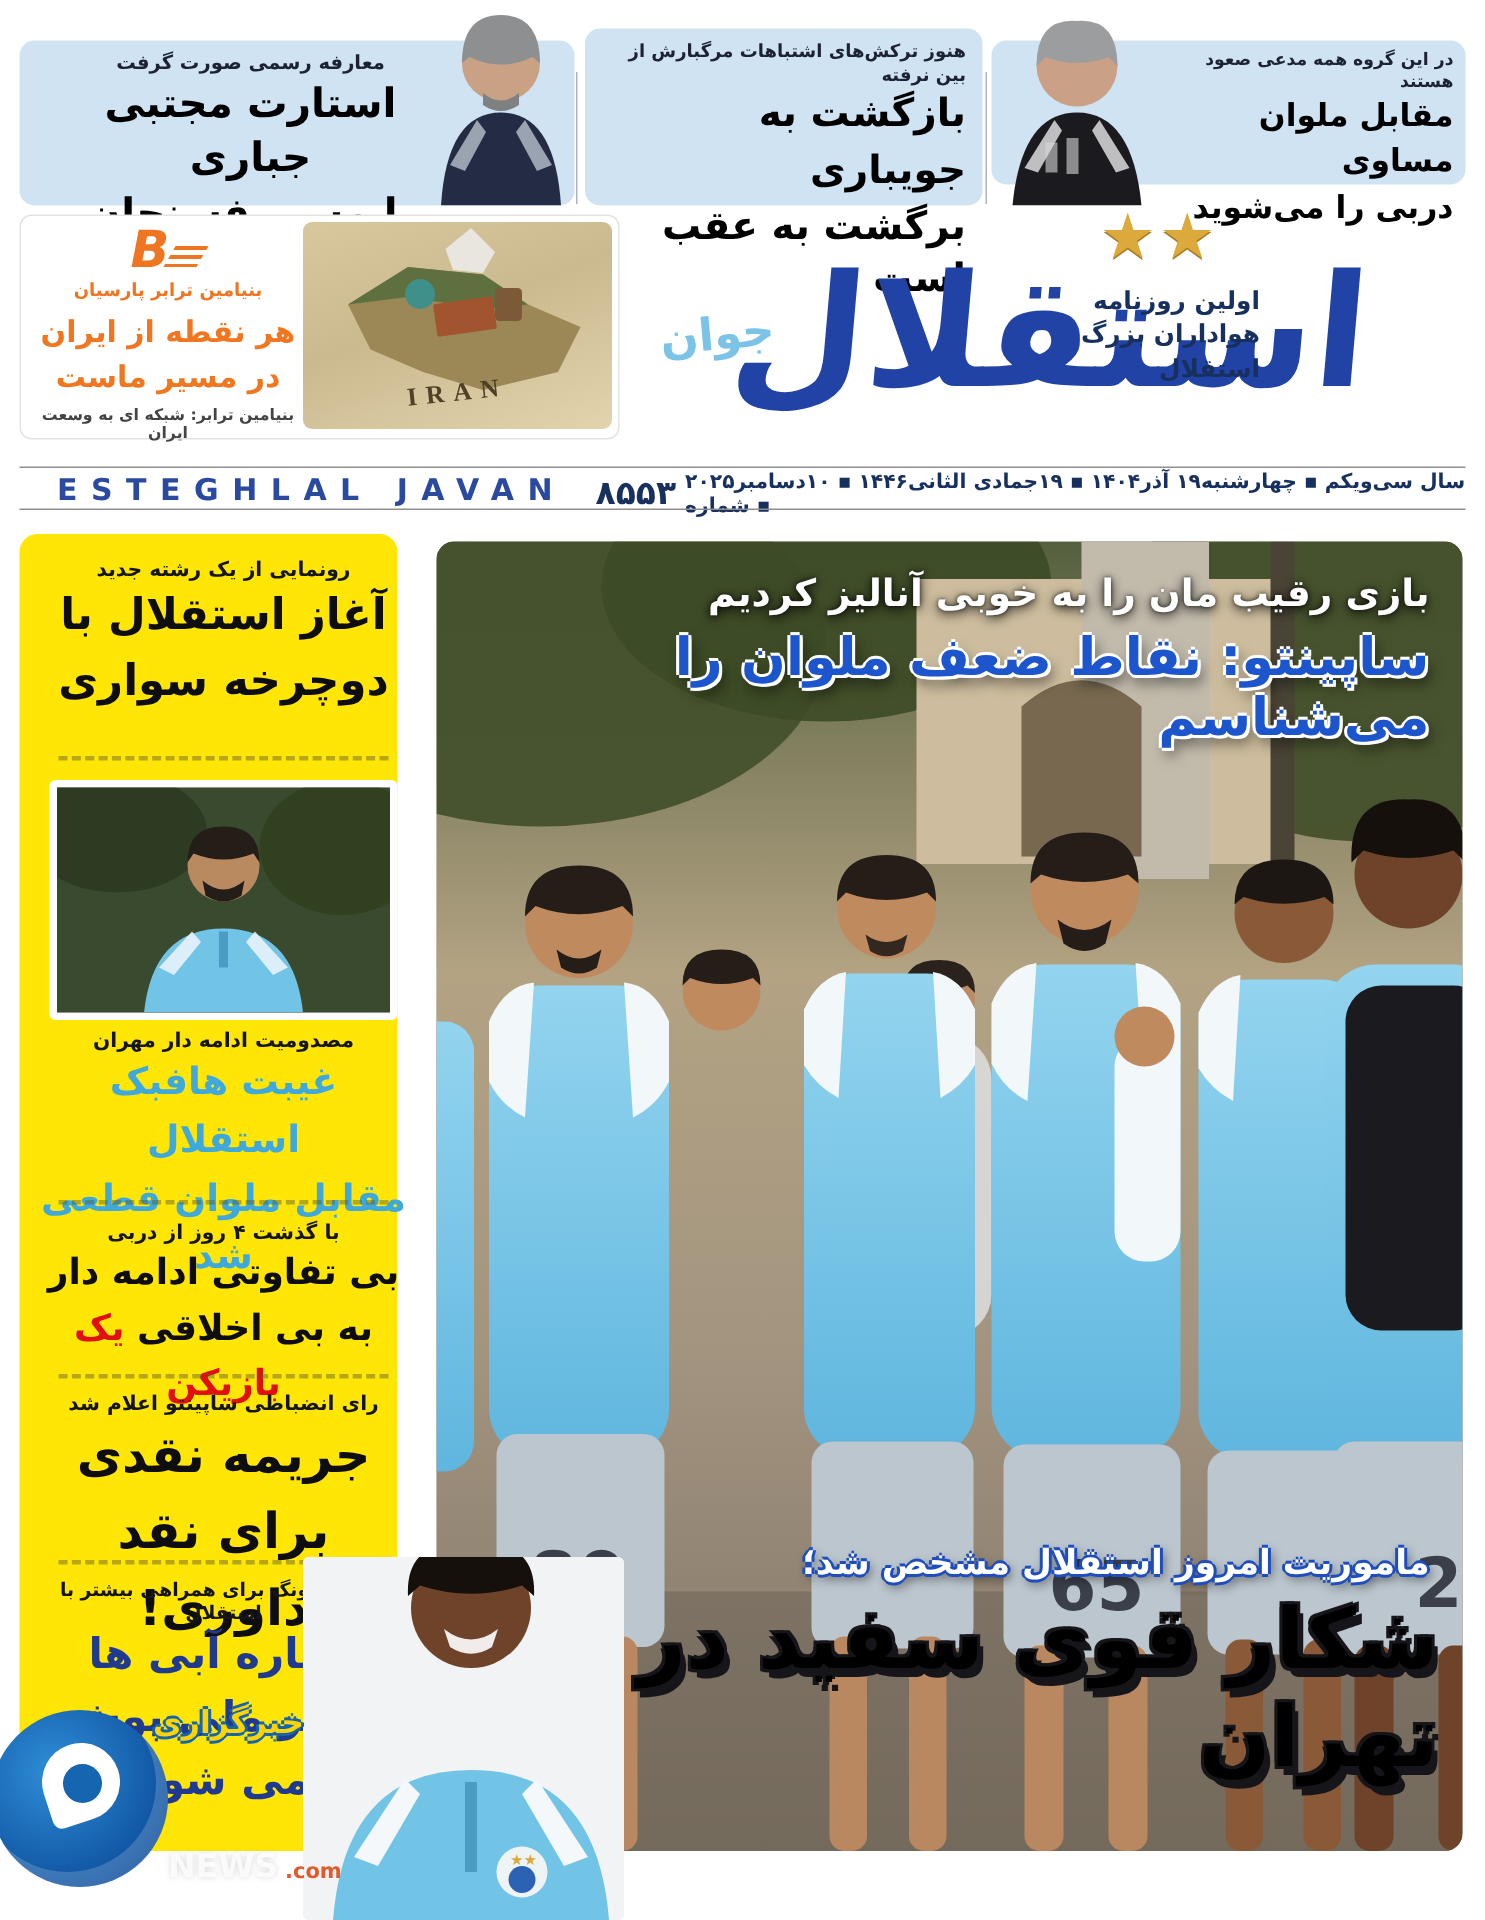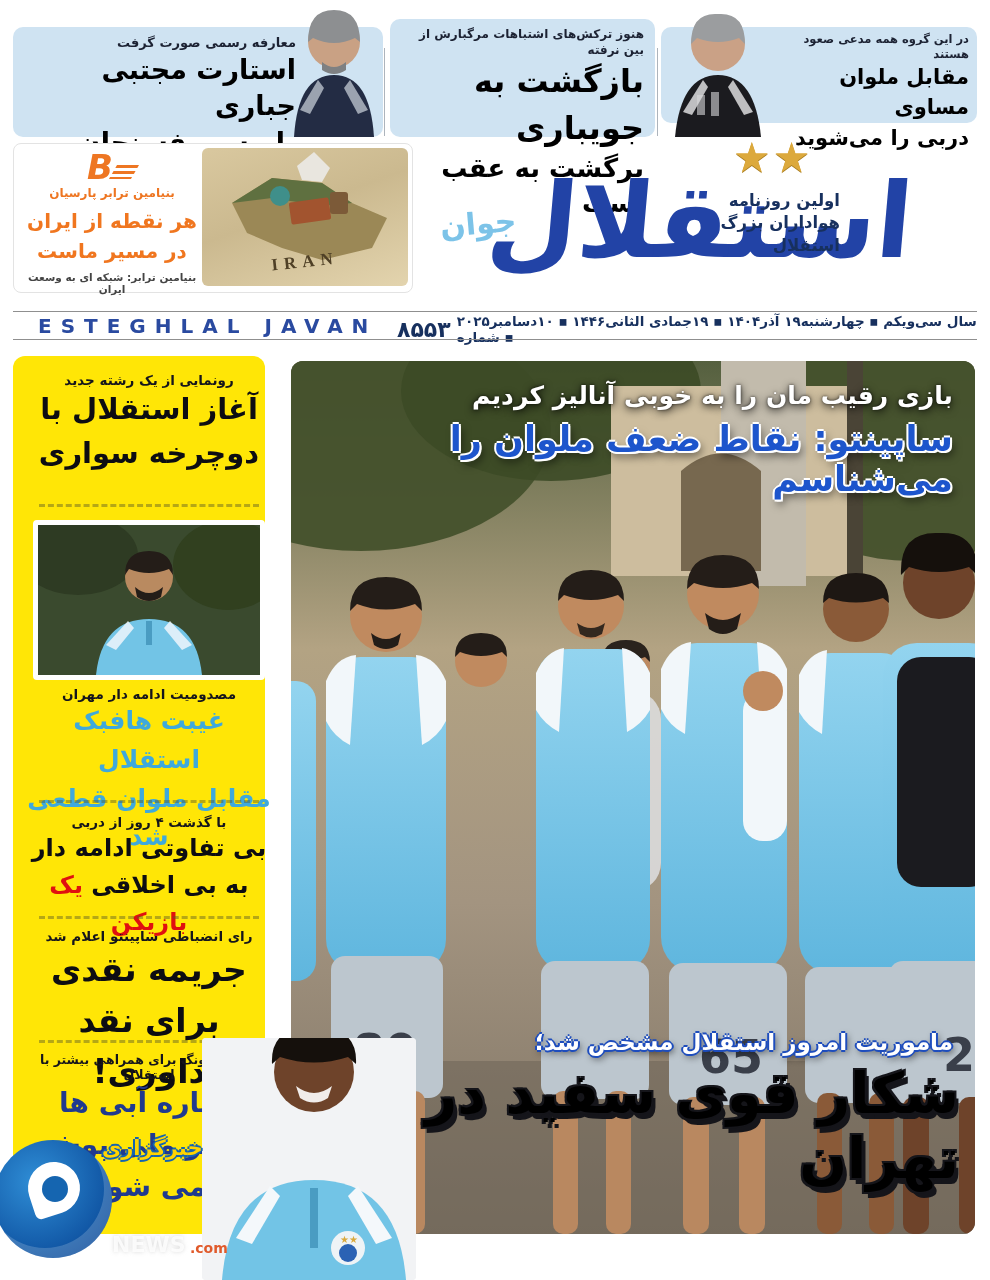--- a/index.html
+++ b/index.html
@@ -94,42 +94,42 @@
   .wm-news{position:absolute;left:118px;top:92px;font-size:22px;font-weight:800;color:rgba(255,255,255,.8);
            text-shadow:0 0 4px rgba(150,150,150,.35);}
   .wm-com{position:absolute;left:196px;top:100px;font-size:14px;font-weight:800;color:#e05a2b;}
 </style>
 </head>
 <body>
 
 <div class="page">
 
   <div class="news-card" style="left:13px;top:27px;width:370px;height:110px;">
-    <div class="tl-text" style="left:25px;top:8px;width:258px;">
+    <div class="tl-text" style="left:25px;top:8px;width:258px;text-align:center;">
       <div class="card-kicker">معارفه رسمی صورت گرفت</div>
       <div class="card-head" style="font-size:27px;">استارت مجتبی جباری</div>
       <div class="card-head" style="font-size:27px;">با مس رفسنجان</div>
     </div>
   </div>
 
   <svg class="abs" style="left:286px;top:0;width:96px;height:137px;" viewBox="0 0 96 137">
     <circle cx="48" cy="42" r="26" fill="#c9a184"></circle>
     <path d="M22 42 q0-32 26-32 q26 0 26 32 l-5 -4 q-21 10 -42 0 z" fill="#8d8f91"></path>
     <path d="M36 62 q12 10 24 0 l0 8 q-12 8 -24 0 z" fill="#7e8082"></path>
     <path d="M8 137 q4-62 40-62 q36 0 40 62 z" fill="#232c44"></path>
     <path d="M14 110 l18-30 l6 8 l-14 26 z" fill="#cfd6de" opacity=".7"></path>
     <path d="M82 110 l-18-30 l-6 8 l14 26 z" fill="#cfd6de" opacity=".7"></path>
   </svg>
 
   <div class="vdiv" style="left:384px;top:48px;height:88px;"></div>
 
   <div class="news-card" style="left:390px;top:19px;width:265px;height:118px;">
     <div class="tl-text" style="left:6px;top:8px;width:248px;">
       <div class="card-kicker" style="font-size:12px;">هنوز ترکش‌های اشتباهات مرگبارش از بین نرفته</div>
-      <div class="card-head" style="font-size:32px;line-height:1.45;">بازگشت به جویباری</div>
+      <div class="card-head" style="font-size:26px;line-height:1.45;">بازگشت به جویباری</div>
       <div class="card-head" style="font-size:26px;">برگشت به عقب است</div>
     </div>
   </div>
 
   <div class="vdiv" style="left:657px;top:48px;height:88px;"></div>
 
   <div class="news-card" style="left:661px;top:27px;width:316px;height:96px;">
     <div class="tl-text" style="left:112px;top:5px;width:196px;">
       <div class="card-kicker" style="font-size:11.5px;">در این گروه همه مدعی صعود هستند</div>
       <div class="card-head" style="font-size:21px;line-height:1.45;">مقابل ملوان مساوی</div>

